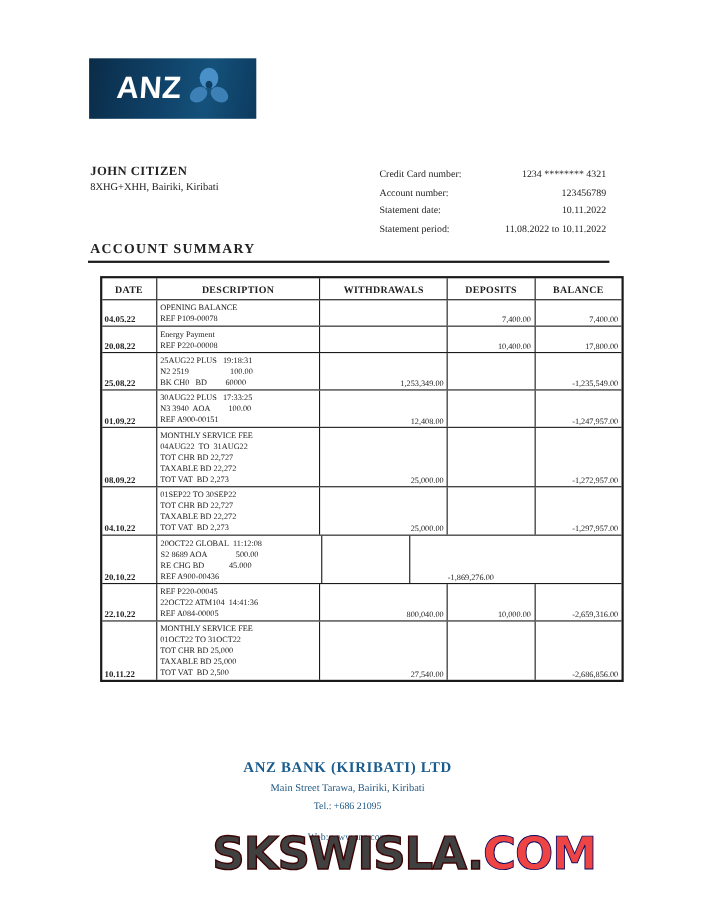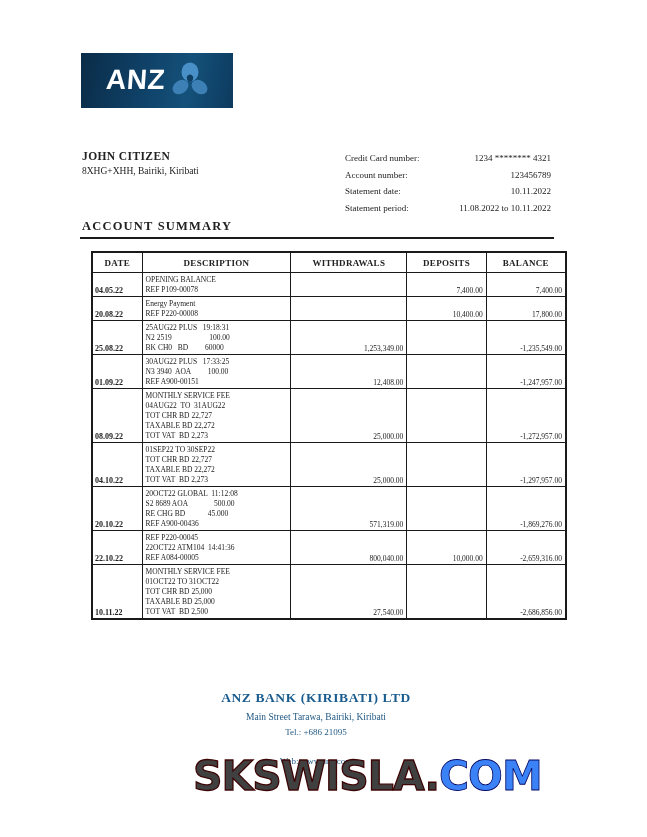--- a/index.html
+++ b/index.html
@@ -95,21 +95,21 @@
   
   .watermark {
     position: absolute; left: 193px; top: 752px;
     font-family: "DejaVu Sans", sans-serif;
     font-weight: bold;
     font-size: 41px;
     letter-spacing: -1px;
     white-space: nowrap;
   }
   .wm-red  { color: #404040; -webkit-text-stroke: 1.3px #3c0404; }
-  .wm-blue { color: #3b82f6; -webkit-text-stroke: 0.8px #060660; }
+  .wm-blue { color: #ef4444; -webkit-text-stroke: 0.8px #060660; }
 </style>
 </head>
 <body>
 
 <div class="page">
 
   <div class="logo">
     <span class="logo-text">ANZ</span>
     <span>
       <svg width="36" height="34" viewBox="0 0 36 34">
@@ -217,21 +217,20 @@
       <div class="c col-dep cell-num"></div>
       <div class="c col-bal cell-num">-1,297,957.00</div>
     </div>
 
     <div class="trow">
       <div class="c col-date cell-date">20.10.22</div>
       <div class="c col-desc cell-desc">20OCT22 GLOBAL  11:12:08
 S2 8689 AOA              500.00
 RE CHG BD            45.000
 REF A900-00436</div>
-      <div class="c col-wd cell-num">571,319.00</div>
       <div class="c col-dep cell-num"></div>
       <div class="c col-bal cell-num">-1,869,276.00</div>
     </div>
 
     <div class="trow">
       <div class="c col-date cell-date">22.10.22</div>
       <div class="c col-desc cell-desc">REF P220-00045
 22OCT22 ATM104  14:41:36
 REF A084-00005</div>
       <div class="c col-wd cell-num">800,040.00</div>

